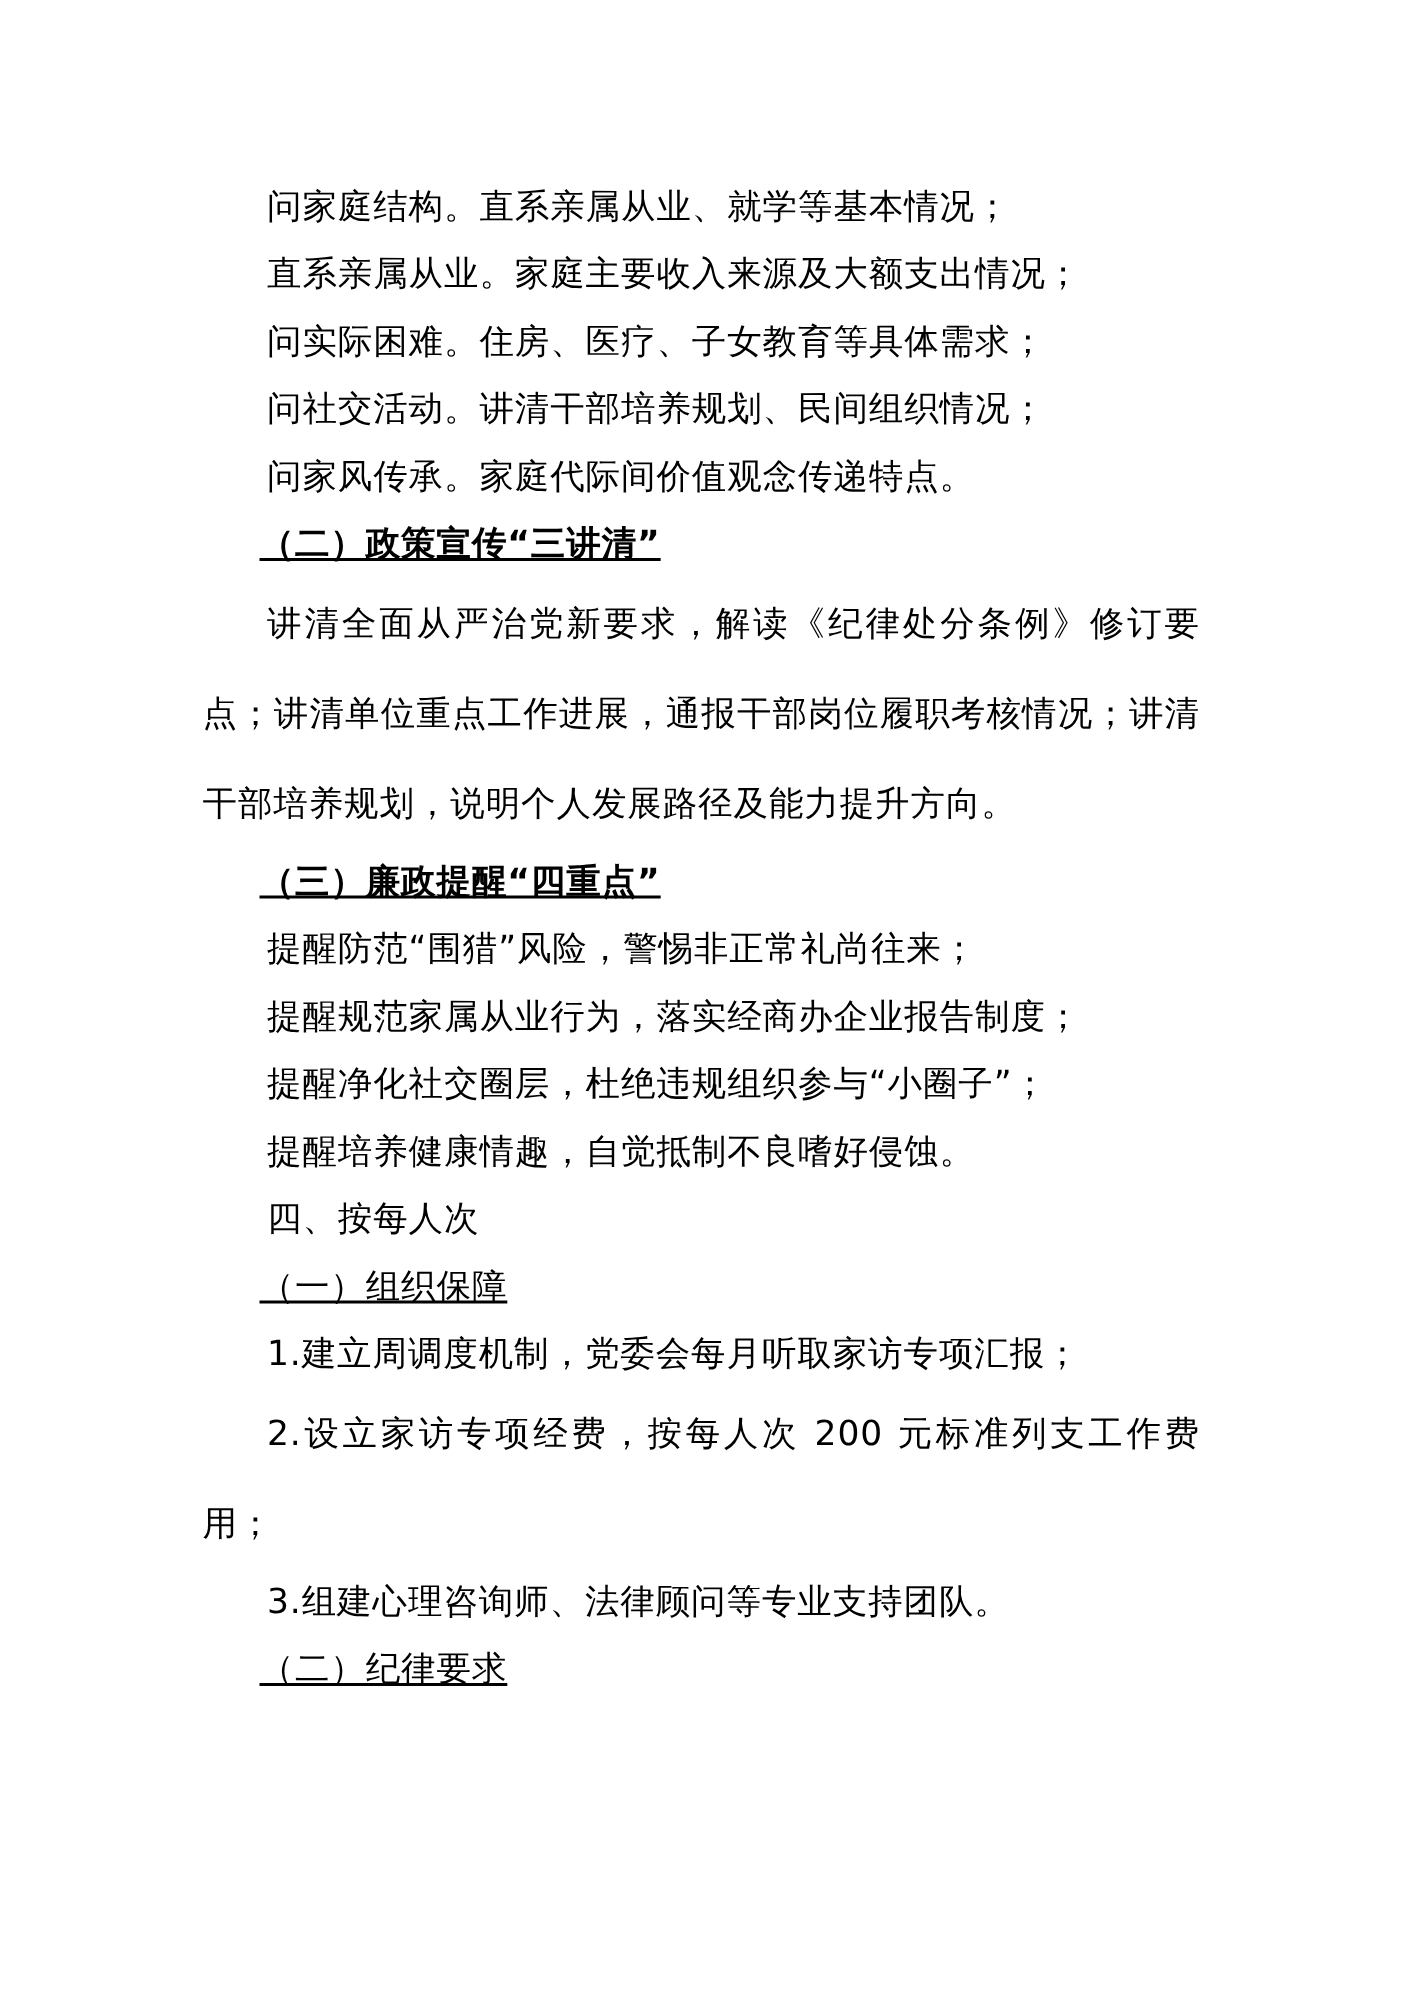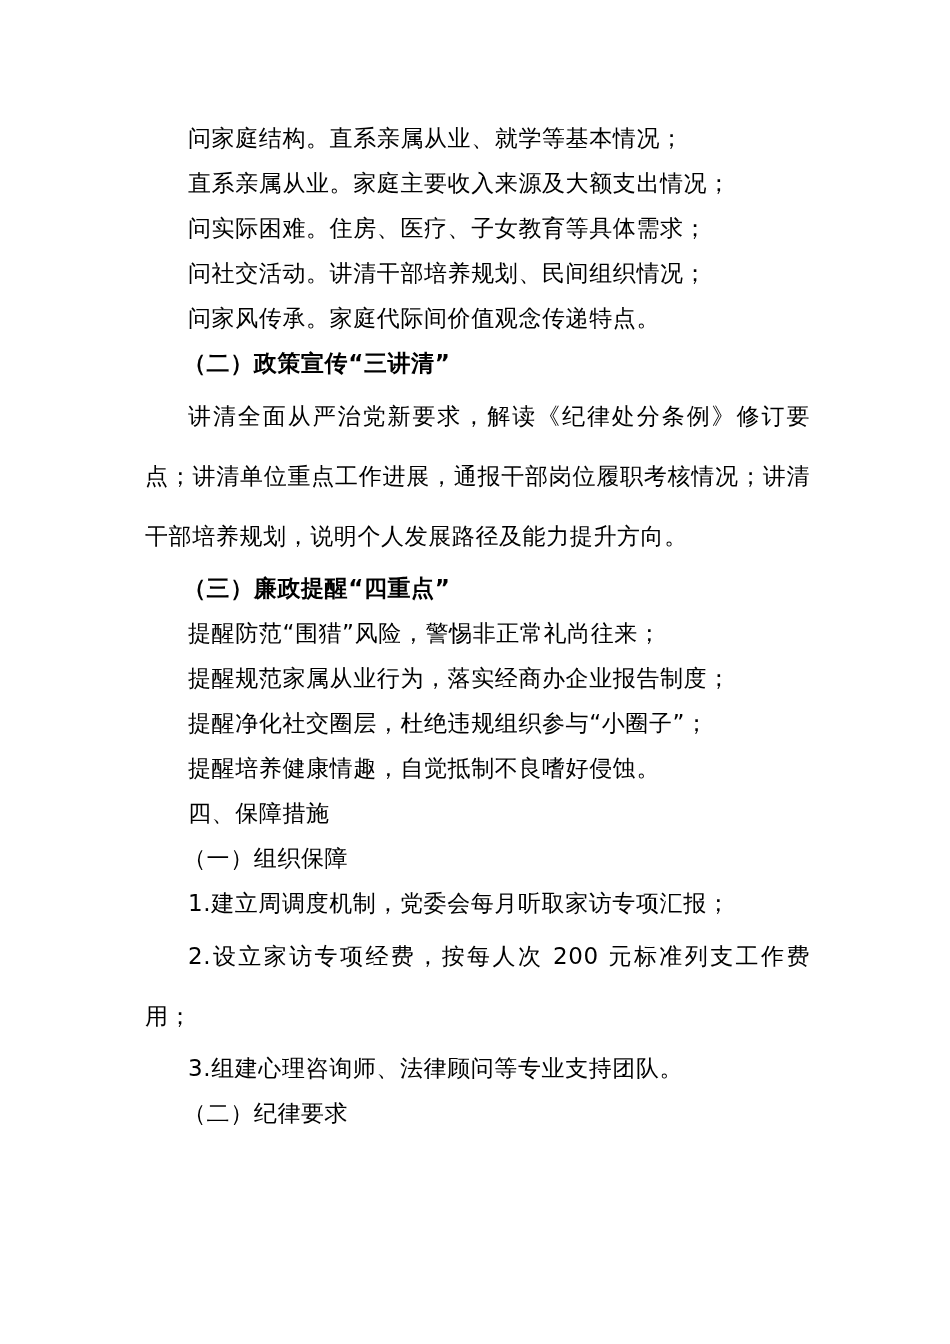--- a/index.html
+++ b/index.html
@@ -10,40 +10,40 @@
     body {
       width: 950px;
       height: 1344px;
       position: relative;
       overflow: hidden;
       font-family: "DejaVu Sans", "Liberation Sans", sans-serif;
       color: #000000;
     }
     .page {
       position: absolute;
-      left: 145px;
+      left: 135px;
       top: 116px;
       width: 665px;
     }
     .line {
       font-size: 23px;
       line-height: 45px;
       height: 45px;
       white-space: nowrap;
       letter-spacing: 0.6px;
     }
     .para {
       font-size: 23px;
       line-height: 60px;
       letter-spacing: 0.6px;
       text-indent: 43px;
       text-align: justify;
     }
     .indent { padding-left: 43px; }
-    .heading-sub { padding-left: 38px; }
+    .heading-sub { padding-left: 38px; text-decoration: underline; }
     .bold { font-weight: bold; }
   </style>
 </head>
 <body>
 
 <div class="page">
   <div class="line indent">问家庭结构。直系亲属从业、就学等基本情况；</div>
   <div class="line indent">直系亲属从业。家庭主要收入来源及大额支出情况；</div>
   <div class="line indent">问实际困难。住房、医疗、子女教育等具体需求；</div>
   <div class="line indent">问社交活动。讲清干部培养规划、民间组织情况；</div>
@@ -51,19 +51,19 @@
 
   <div class="line heading-sub bold">（二）政策宣传“三讲清”</div>
   <div class="para">讲清全面从严治党新要求，解读《纪律处分条例》修订要点；讲清单位重点工作进展，通报干部岗位履职考核情况；讲清干部培养规划，说明个人发展路径及能力提升方向。</div>
 
   <div class="line heading-sub bold">（三）廉政提醒“四重点”</div>
   <div class="line indent">提醒防范“围猎”风险，警惕非正常礼尚往来；</div>
   <div class="line indent">提醒规范家属从业行为，落实经商办企业报告制度；</div>
   <div class="line indent">提醒净化社交圈层，杜绝违规组织参与“小圈子”；</div>
   <div class="line indent">提醒培养健康情趣，自觉抵制不良嗜好侵蚀。</div>
 
-  <div class="line indent">四、保障措施</div>
+  <div class="line indent">四、按每人次</div>
   <div class="line heading-sub">（一）组织保障</div>
   <div class="line indent">1.建立周调度机制，党委会每月听取家访专项汇报；</div>
   <div class="para">2.设立家访专项经费，按每人次 200 元标准列支工作费用；</div>
   <div class="line indent">3.组建心理咨询师、法律顾问等专业支持团队。</div>
   <div class="line heading-sub">（二）纪律要求</div>
 </div>
 
 </body></html>

